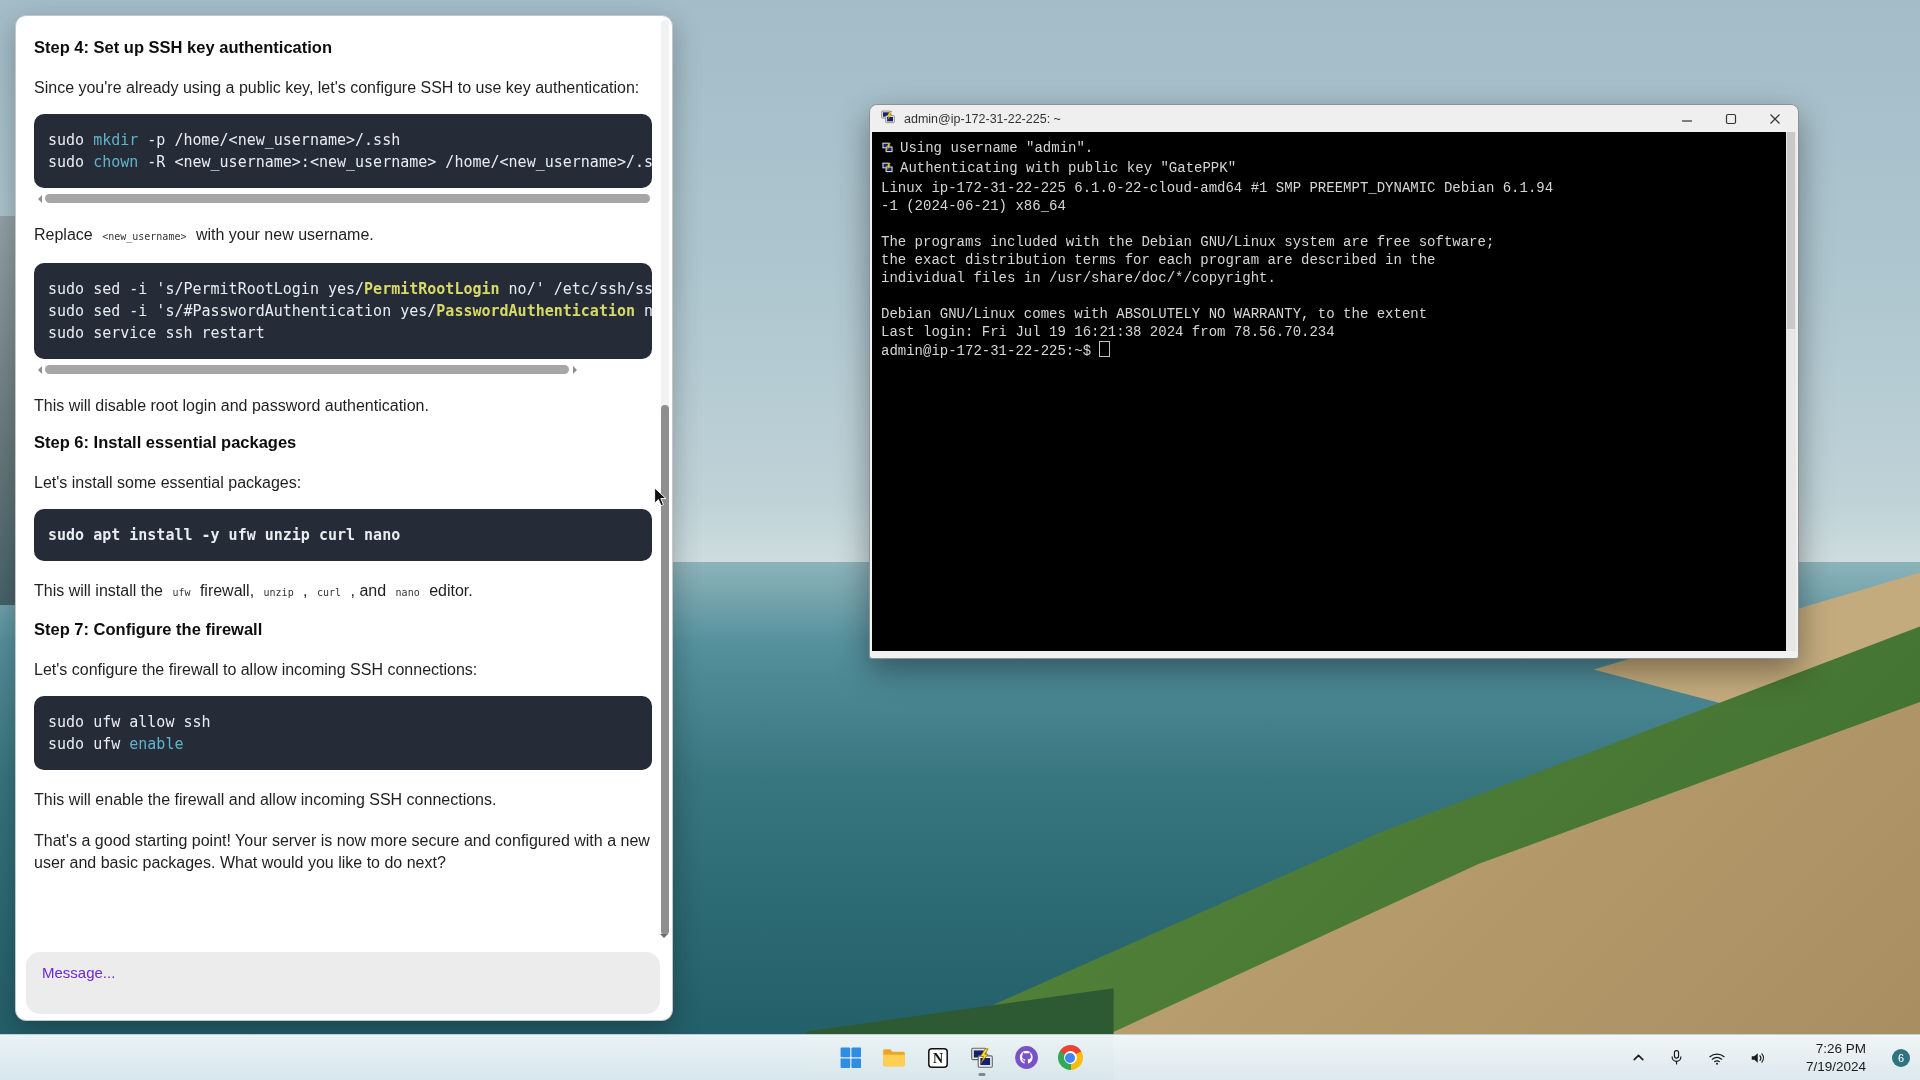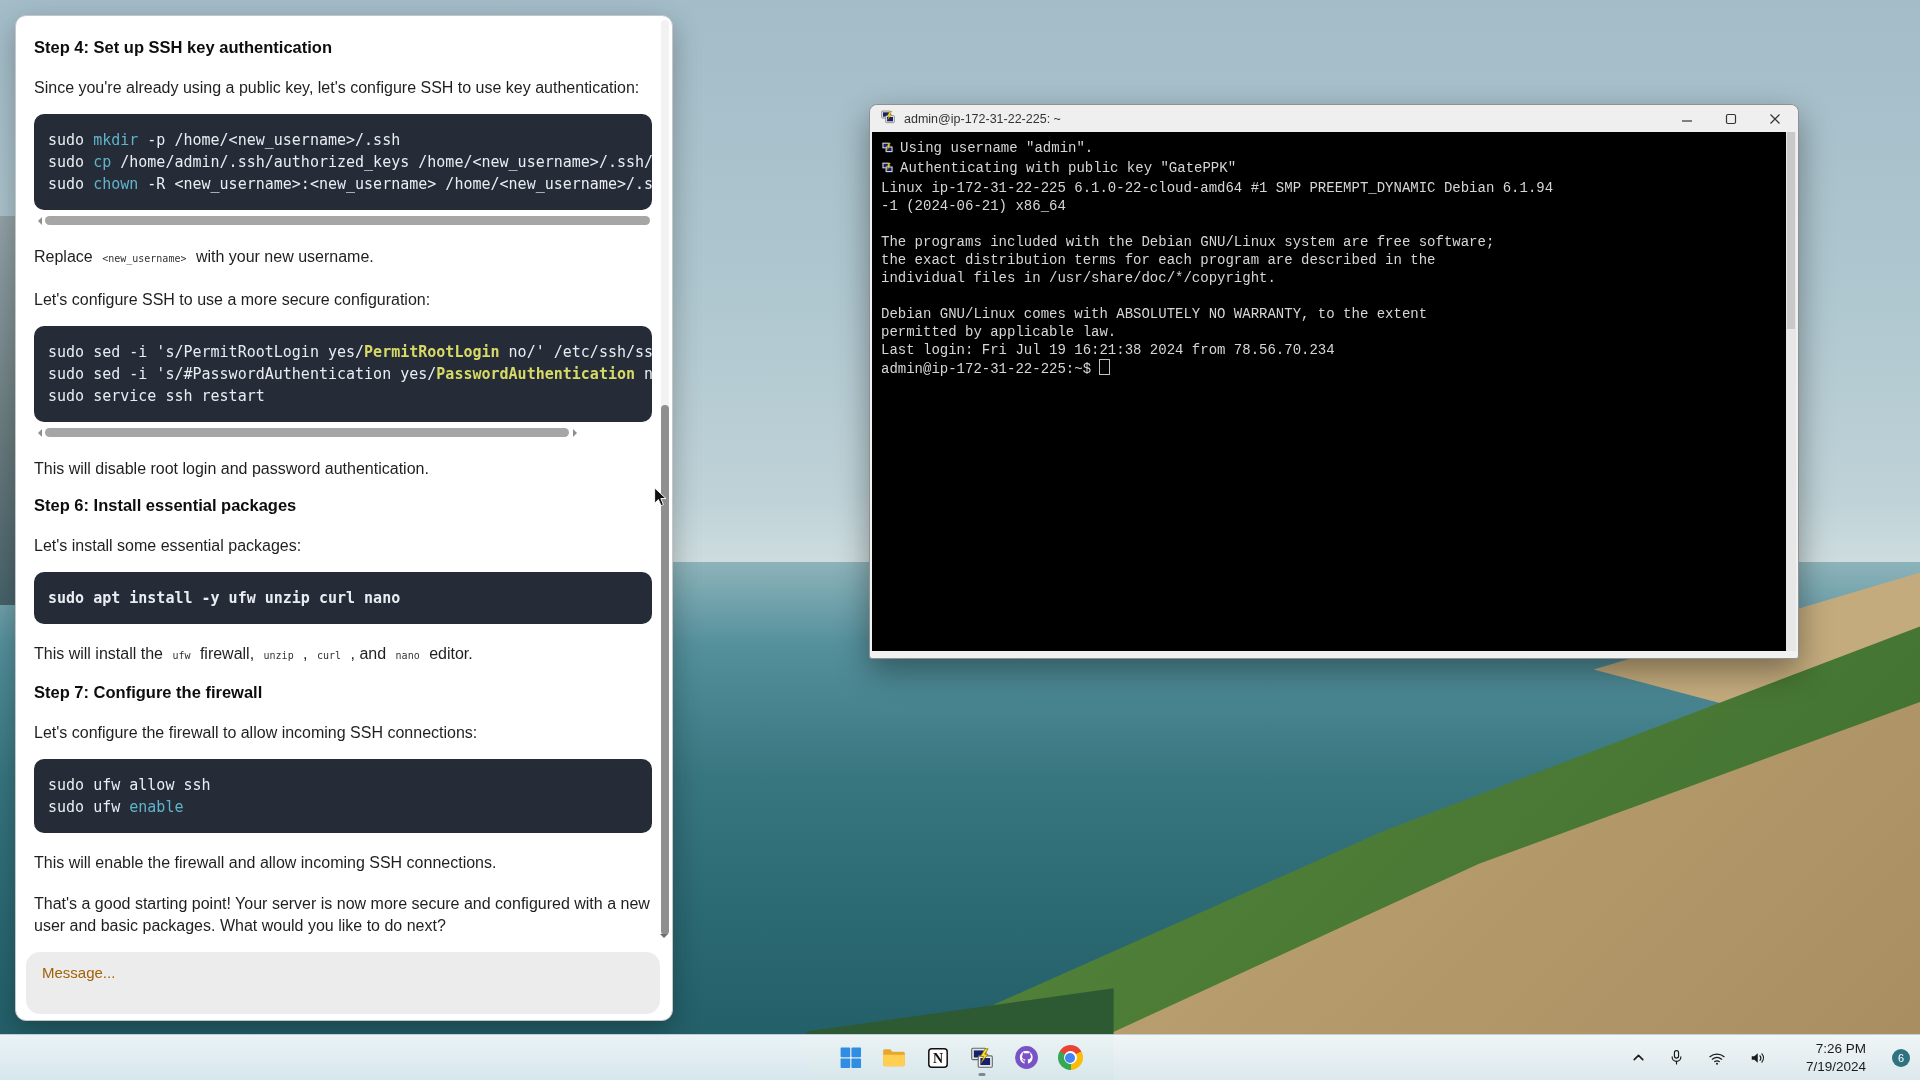--- a/index.html
+++ b/index.html
@@ -42,21 +42,21 @@
   .tok-cyan{color:var(--tok-cyan,#5fb4c9);}
   .tok-yellow{color:var(--tok-yellow,#d7db66);font-weight:bold;margin-top:23px;}
   .tok-bold{font-weight:bold;}
   .hscroll{height:13px;margin:4px 2px 0 0;display:flex;align-items:center;}
   .hs-arrow{width:0;height:0;border:4px solid transparent;flex:0 0 auto;}
   .hs-arrow.left{border-right-color:#8f8f8f;margin-right:3px;}
   .hs-arrow.right{border-left-color:#8f8f8f;margin-left:4px;}
   .hs-thumb{height:9px;background:#a6a6a6;border-radius:5px;}
   .msg-input{position:absolute;left:10px;right:12px;bottom:6px;height:62px;
     background:#ececec;border-radius:14px;}
-  .msg-input span{position:absolute;left:16px;top:12px;color:#a16207;font-size:15px;}
+  .msg-input span{position:absolute;left:16px;top:12px;color:#6d28d9;font-size:15px;}
   .v-scroll{position:absolute;top:4px;right:3px;width:8px;bottom:86px;
     background:#f2f2f2;border-radius:4px;}
   .v-thumb{position:absolute;top:385px;height:530px;left:0;width:8px;
     background:#8f8f8f;border-radius:4px;}
   .v-down{position:absolute;right:4px;bottom:78px;width:0;height:0;
     border:4px solid transparent;border-top-color:#6e6e6e;}
 
   
   .term-window{position:absolute;left:869px;top:104px;width:928px;height:553px;
     background:#f1f1f1;border:1px solid #909090;border-radius:8px 8px 3px 3px;
@@ -115,30 +115,28 @@
   <div class="bg-sand"></div>
   <div class="bg-grass-strip"></div>
 
   <div class="chat-window">
     <div class="chat-scroll" id="chat-blocks">
         <div class="msg-h">Step 4: Set up SSH key authentication</div>
         <div class="msg-p"><span>Since you're already using a public key, let's configure SSH to use key authentication:</span></div>
         <div class="code-group">
           <div class="code-box">
             <div class="code-line"><span>sudo </span><span class="tok-cyan">mkdir</span><span> -p /home/&lt;new_username&gt;/.ssh</span></div>
-            <div class="code-line"><span>sudo </span><span class="tok-cyan">cp</span><span> /home/admin/.ssh/authorized_keys /home/&lt;new_username&gt;/.ssh/</span></div>
             <div class="code-line"><span>sudo </span><span class="tok-cyan">chown</span><span> -R &lt;new_username&gt;:&lt;new_username&gt; /home/&lt;new_username&gt;/.ssh</span></div>
           </div>
           <div class="hscroll">
             <span class="hs-arrow left"></span>
             <span class="hs-thumb" style="width: calc(100% - 10px);"></span>
           </div>
         </div>
         <div class="msg-p"><span>Replace </span><span class="inline-code">&lt;new_username&gt;</span><span> with your new username.</span></div>
-        <div class="msg-p"><span>Let's configure SSH to use a more secure configuration:</span></div>
         <div class="code-group">
           <div class="code-box">
             <div class="code-line"><span>sudo sed -i 's/PermitRootLogin yes/</span><span class="tok-yellow">PermitRootLogin</span><span> no/' /etc/ssh/sshd_</span></div>
             <div class="code-line"><span>sudo sed -i 's/#PasswordAuthentication yes/</span><span class="tok-yellow">PasswordAuthentication</span><span> no/'</span></div>
             <div class="code-line"><span>sudo service ssh restart</span></div>
           </div>
           <div class="hscroll">
             <span class="hs-arrow left"></span>
             <span class="hs-thumb" style="width: 85%;"></span>
             <span class="hs-arrow right"></span>
@@ -217,21 +215,20 @@
  <path d="M15 3.5l-4.5 7h3l-2.5 6.5 6.5-8.5h-3l3.2-5z" fill="#ffdf29" stroke="#7a5b00" stroke-width="0.6"></path>
             </svg></span><span>Authenticating with public key "GatePPK"</span></div>
         <div class="term-line"><span>Linux ip-172-31-22-225 6.1.0-22-cloud-amd64 #1 SMP PREEMPT_DYNAMIC Debian 6.1.94</span></div>
         <div class="term-line"><span>-1 (2024-06-21) x86_64</span></div>
         <div class="term-line"><span> </span></div>
         <div class="term-line"><span>The programs included with the Debian GNU/Linux system are free software;</span></div>
         <div class="term-line"><span>the exact distribution terms for each program are described in the</span></div>
         <div class="term-line"><span>individual files in /usr/share/doc/*/copyright.</span></div>
         <div class="term-line"><span> </span></div>
         <div class="term-line"><span>Debian GNU/Linux comes with ABSOLUTELY NO WARRANTY, to the extent</span></div>
-        <div class="term-line"><span>permitted by applicable law.</span></div>
         <div class="term-line"><span>Last login: Fri Jul 19 16:21:38 2024 from 78.56.70.234</span></div>
         <div class="term-line"><span>admin@ip-172-31-22-225:~$ </span><span class="term-cursor"></span></div>
       </div>
     <div class="term-vscroll">
       <div class="term-vthumb"></div>
     </div>
   </div>
 
   <div class="mouse-cursor">
     <svg width="17" height="20" viewBox="0 0 11 17">

